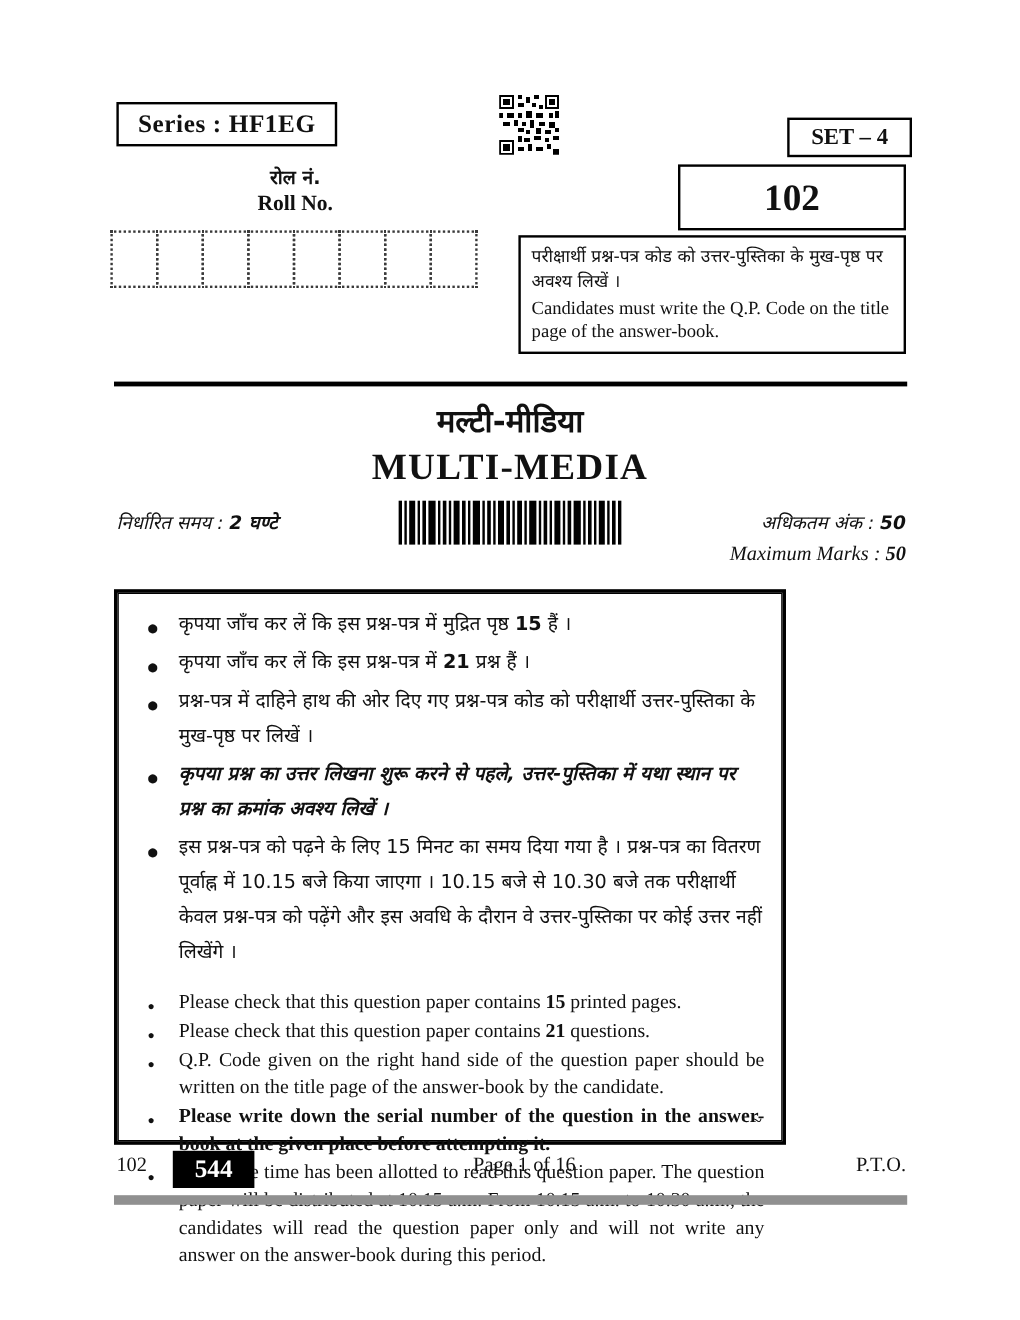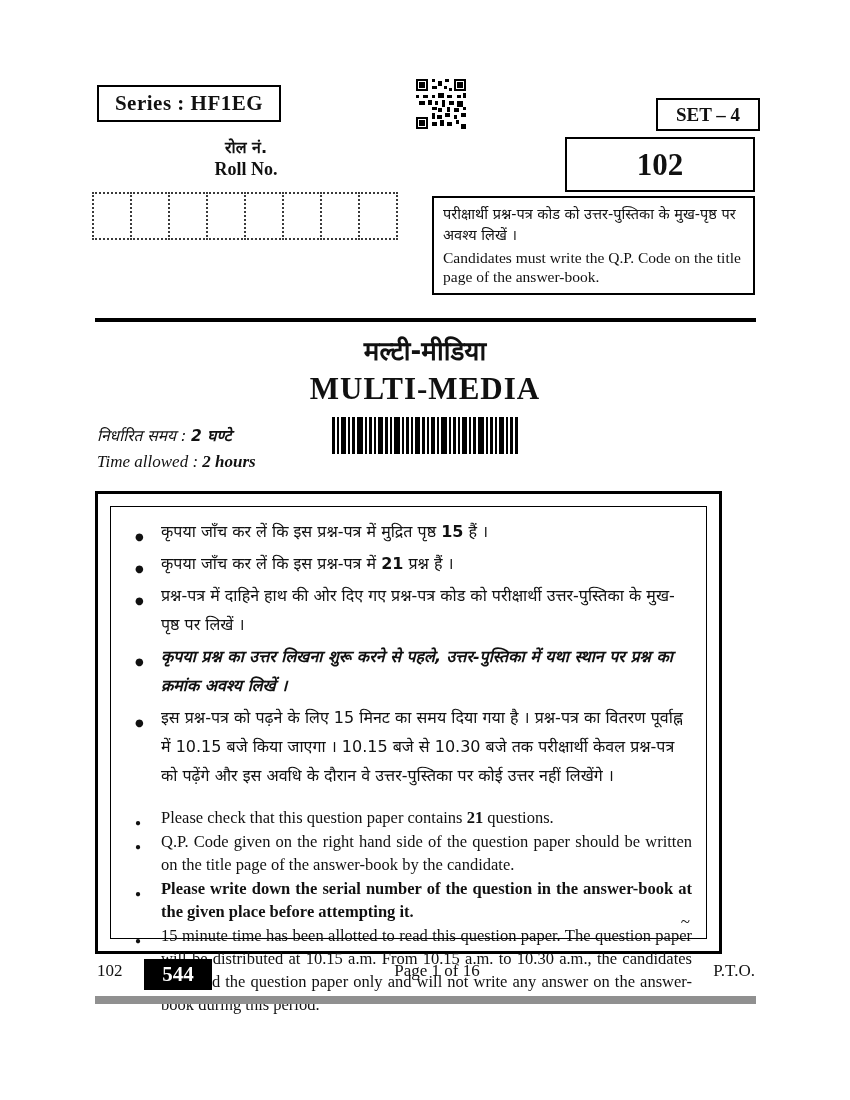--- a/index.html
+++ b/index.html
@@ -38,22 +38,22 @@
   .title-hi{left:0;top:332px;width:850px;text-align:center;font-size:26px;font-weight:bold;}
   .title-en{left:0;top:371px;width:850px;text-align:center;font-size:31px;font-weight:bold;letter-spacing:1px;}
 
   .meta-left{left:97px;top:424px;font-style:italic;font-size:17px;line-height:25px;}
   .meta-right{top:424px;right:95px;text-align:right;font-style:italic;font-size:17px;line-height:25px;}
   .meta-left .hi,.meta-right .hi{font-size:15.5px;}
   .meta-val{font-weight:bold;}
   .barcode{left:332px;top:417px;width:186px;height:37px;}
 
   
-  .inst-box{left:95px;top:491px;width:627px;height:463px;border:3px solid #000;
-    padding:12px;box-sizing:border-box;}
+  .inst-box{left:95px;top:491px;width:560px;height:463px;border:3px solid #000;
+    padding:0;box-sizing:border-box;}
   .inst-inner{border:1px solid #000;width:100%;height:100%;box-sizing:border-box;
     position:relative;padding:10px 14px 4px 14px;}
   ul.inst{list-style:none;margin:0;padding:0;}
   ul.inst li{position:relative;padding-left:36px;}
   ul.inst li::before{content:"\25CF";position:absolute;left:10px;font-size:10px;top:.45em;}
   ul.hi-list li{font-size:16px;line-height:29px;margin-bottom:3px;}
   ul.hi-list li.bold-italic{font-weight:bold;font-style:italic;}
   ul.en-list{margin-top:16px;}
   ul.en-list li{font-size:16.5px;line-height:23px;text-align:justify;margin-bottom:1px;}
   ul.en-list li.bold{font-weight:bold;}
@@ -152,21 +152,20 @@
     <div class="cand-en">Candidates must write the Q.P. Code on the title page of the answer-book.</div>
   </div>
 
   <div class="abs rule"></div>
 
   <div class="abs title-hi hi">मल्टी-मीडिया</div>
   <div class="abs title-en">MULTI-MEDIA</div>
 
   <div class="abs meta-left">
     <div class="hi"><span>निर्धारित समय :</span> <span class="meta-val">2 घण्टे</span></div>
-    <div><span>Time allowed :</span> <span class="meta-val">2 hours</span></div>
   </div>
 
   <svg class="abs barcode" viewBox="0 0 186 37" preserveAspectRatio="none">
     <g fill="#000">
       <rect x="0" width="3" height="37"></rect>
         <rect x="5" width="2" height="37"></rect>
         <rect x="9" width="5" height="37"></rect>
         <rect x="16" width="2" height="37"></rect>
       <rect x="20" width="3" height="37"></rect>
         <rect x="25" width="6" height="37"></rect>
@@ -196,31 +195,36 @@
         <rect x="154" width="2" height="37"></rect>
         <rect x="158" width="3" height="37"></rect>
         <rect x="163" width="2" height="37"></rect>
       <rect x="167" width="5" height="37"></rect>
         <rect x="174" width="2" height="37"></rect>
         <rect x="178" width="3" height="37"></rect>
         <rect x="183" width="3" height="37"></rect>
     </g>
   </svg>
 
+  <div class="abs meta-right">
+    <div class="hi"><span>अधिकतम अंक :</span> <span class="meta-val">50</span></div>
+    <div><span>Maximum Marks :</span> <span class="meta-val">50</span></div>
+  </div>
 
   <div class="abs inst-box">
     <div class="inst-inner">
       <ul class="inst hi-list hi" id="hi-list">
           <li><span>कृपया जाँच कर लें कि इस प्रश्न-पत्र में मुद्रित पृष्ठ </span><b>15</b><span> हैं ।</span></li>
           <li><span>कृपया जाँच कर लें कि इस प्रश्न-पत्र में </span><b>21</b><span> प्रश्न हैं ।</span></li>
           <li><span>प्रश्न-पत्र में दाहिने हाथ की ओर दिए गए प्रश्न-पत्र कोड को परीक्षार्थी उत्तर-पुस्तिका के मुख-पृष्ठ पर लिखें ।</span></li>
           <li class="bold-italic"><span>कृपया प्रश्न का उत्तर लिखना शुरू करने से पहले, उत्तर-पुस्तिका में यथा स्थान पर प्रश्न का क्रमांक अवश्य लिखें ।</span></li>
           <li><span>इस प्रश्न-पत्र को पढ़ने के लिए 15 मिनट का समय दिया गया है । प्रश्न-पत्र का वितरण पूर्वाह्न में 10.15 बजे किया जाएगा । 10.15 बजे से 10.30 बजे तक परीक्षार्थी केवल प्रश्न-पत्र को पढ़ेंगे और इस अवधि के दौरान वे उत्तर-पुस्तिका पर कोई उत्तर नहीं लिखेंगे ।</span></li>
         </ul>
       <ul class="inst en-list" id="en-list">
+          <li><span>Please check that this question paper contains </span><b>15</b><span> printed pages.</span></li>
           <li><span>Please check that this question paper contains </span><b>21</b><span> questions.</span></li>
           <li><span>Q.P. Code given on the right hand side of the question paper should be written on the title page of the answer-book by the candidate.</span></li>
           <li class="bold"><span>Please write down the serial number of the question in the answer-book at the given place before attempting it.</span></li>
           <li><span>15 minute time has been allotted to read this question paper. The question paper will be distributed at 10.15 a.m. From 10.15 a.m. to 10.30 a.m., the candidates will read the question paper only and will not write any answer on the answer-book during this period.</span></li>
         </ul>
       <span class="end-mark">~</span>
     </div>
   </div>
 
   <div class="abs foot-code">102</div>

